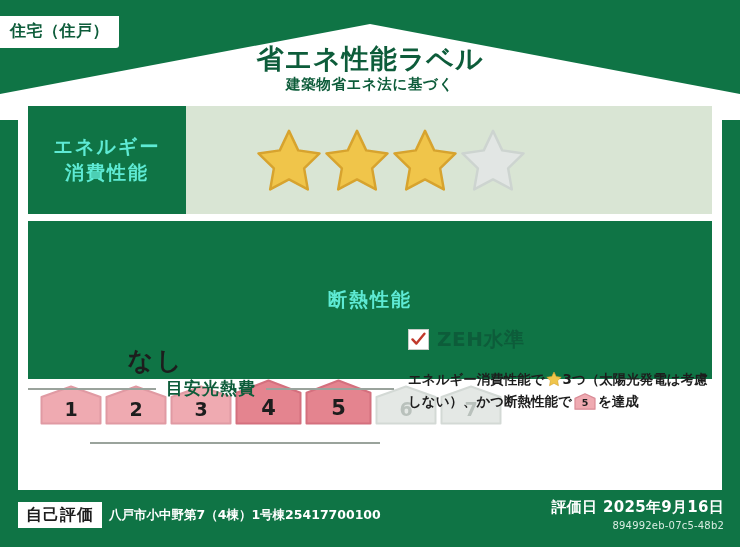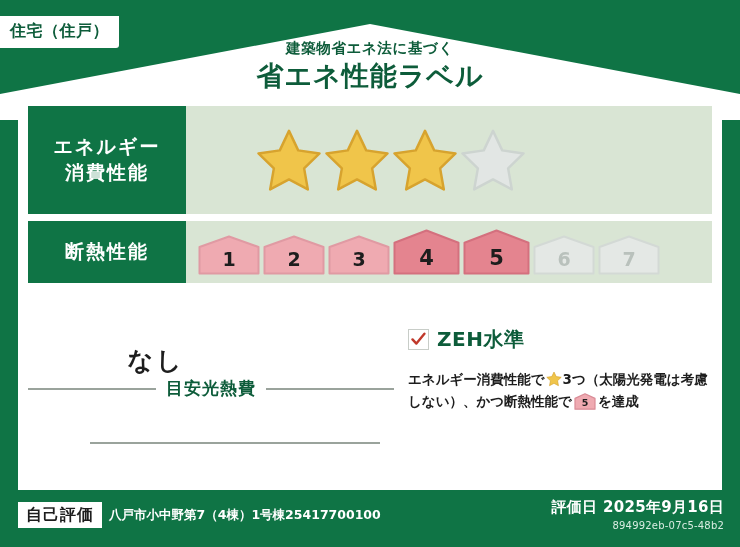--- a/index.html
+++ b/index.html
@@ -89,26 +89,26 @@
   }
 
   
   .perf-row {
     display: flex;
     align-items: stretch;
     background: #d9e5d4;
     margin-bottom: 7px;
   }
   #row-energy  { height: 108px; }
-  #row-insul   { height: 62px; }
+  #row-insul   { height: 62px; flex-direction: column; }
 
   .row-label {
     flex: 0 0 158px;
     background: #0f7445;
-    color: #ffffff;
+    color: #5eead4;
     display: flex;
     flex-direction: column;
     align-items: center;
     justify-content: center;
     font-weight: bold;
     font-size: 19px;
     letter-spacing: 2px;
     line-height: 1.35;
     text-align: center;
   }
@@ -299,22 +299,22 @@
   <div class="corner-badge" id="badge-dwelling-type">住宅（住戸）</div>
 
 
   <div id="roof">
     <svg viewBox="0 0 740 96" preserveAspectRatio="none" aria-hidden="true">
       <polygon points="370,0 740,70 740,96 0,96 0,70" fill="#ffffff"></polygon>
     </svg>
   </div>
 
   <div id="title-block">
+    <div id="label-title">省エネ性能ラベル</div>
     <div id="label-subtitle">建築物省エネ法に基づく</div>
-    <div id="label-title">省エネ性能ラベル</div>
   </div>
 
   <div id="card">
 
     <div class="perf-row" id="row-energy">
       <div class="row-label">
         <span>エネルギー</span>
         <span>消費性能</span>
       </div>
       <div class="row-value">

